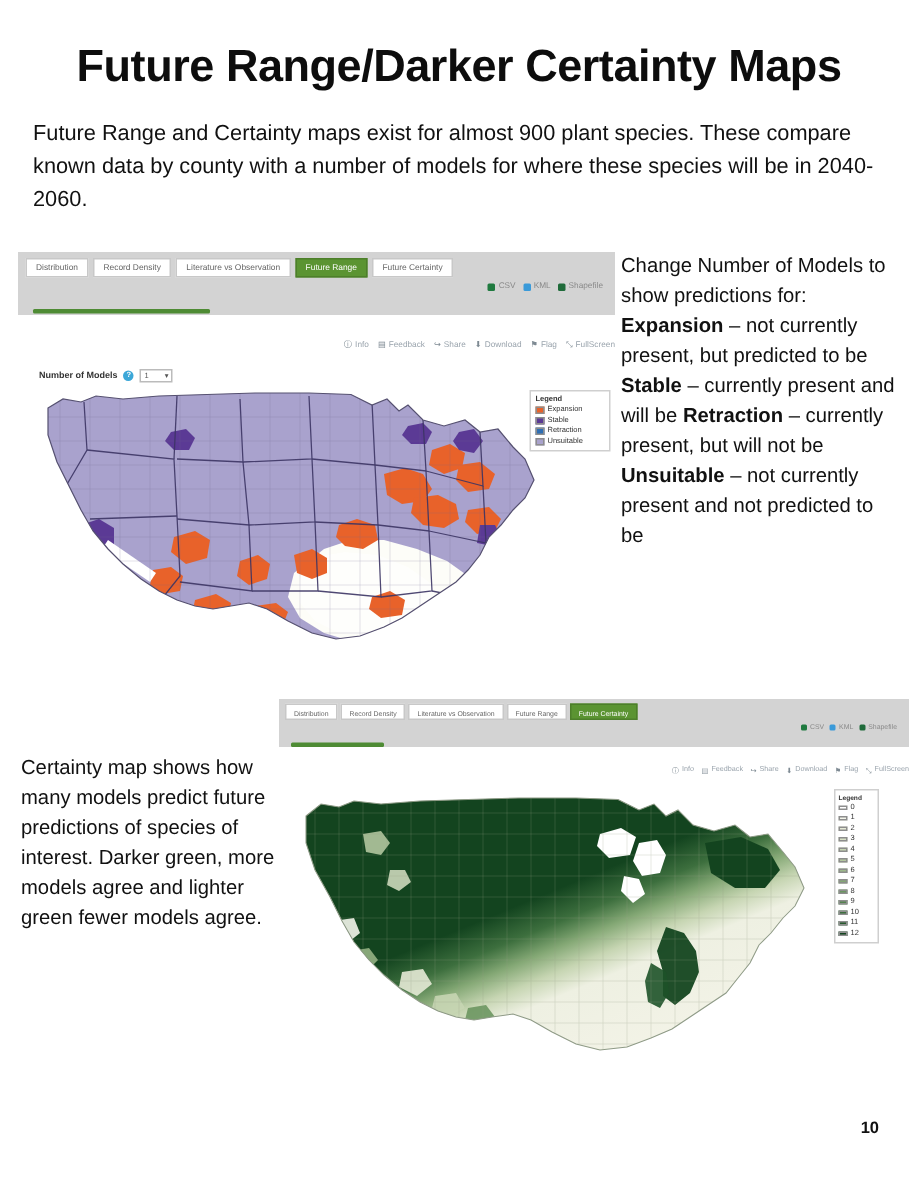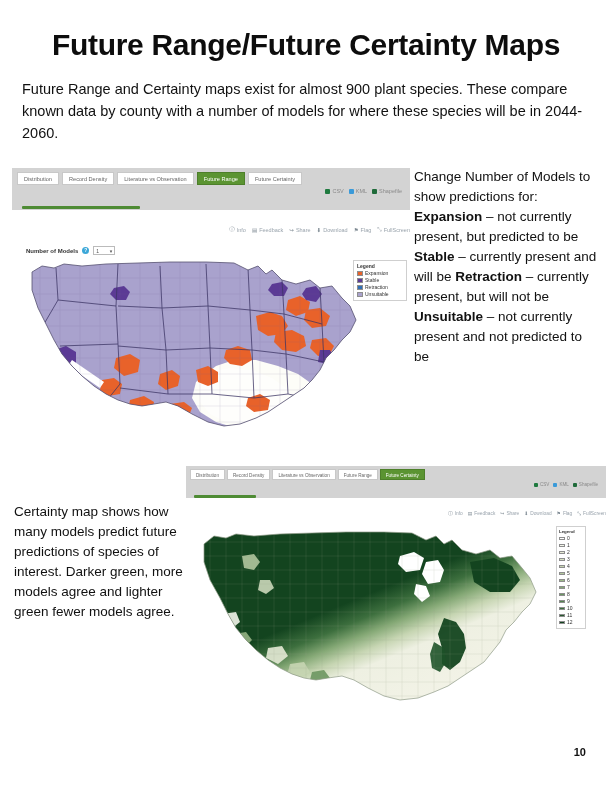--- a/index.html
+++ b/index.html
@@ -176,23 +176,23 @@
     right: 26px;
     bottom: 34px;
     font-size: 11px;
     font-weight: bold;
     color: #111111;
   }
 </style>
 </head>
 <body>
 
-<div class="slide-title">Future Range/Future Certainty Maps</div>
-
-<div class="intro">Future Range and Certainty maps exist for almost 900 plant species.  These compare known data by county with a number of models for where these species will be in 2044-2060.</div>
+<div class="slide-title">Future Range/Darker Certainty Maps</div>
+
+<div class="intro">Future Range and Certainty maps exist for almost 900 plant species.  These compare known data by county with a number of models for where these species will be in 2040-2060.</div>
 
 <div class="shot" style="left:12px; top:168px; width:398px; height:290px;">
 
   <div class="shot-toolbar" style="height:42px;">
     <div class="tabrow" id="fr-tabs">
         <div class="tab" style="font-size: 5.6px; line-height: 13px; height: 13px; padding: 0px 6px;">Distribution</div>
         <div class="tab" style="font-size: 5.6px; line-height: 13px; height: 13px; padding: 0px 6px;">Record Density</div>
         <div class="tab" style="font-size: 5.6px; line-height: 13px; height: 13px; padding: 0px 6px;">Literature vs Observation</div>
         <div class="tab active" style="font-size: 5.6px; line-height: 13px; height: 13px; padding: 0px 6px;">Future Range</div>
         <div class="tab" style="font-size: 5.6px; line-height: 13px; height: 13px; padding: 0px 6px;">Future Certainty</div>

